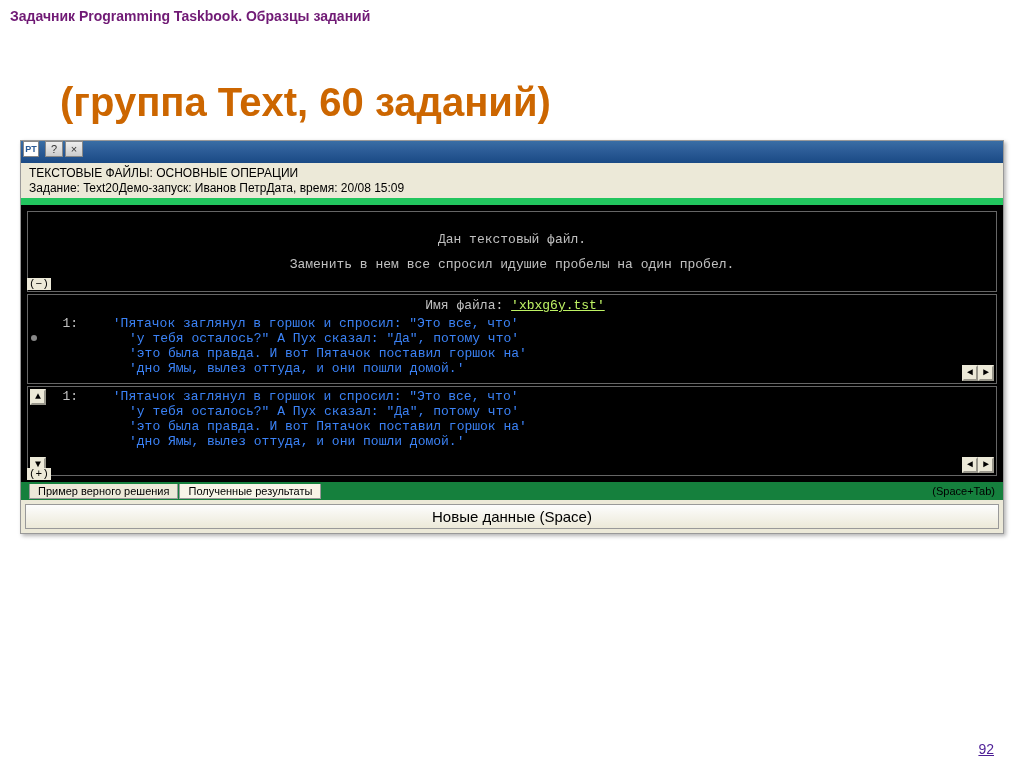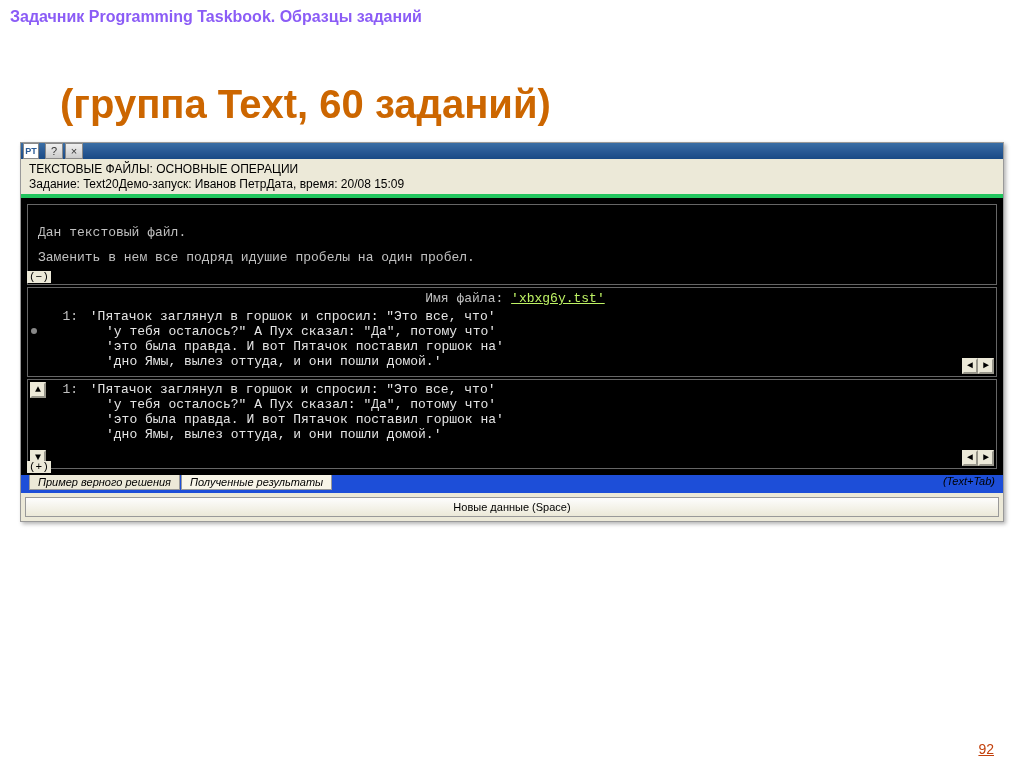--- a/index.html
+++ b/index.html
@@ -4,52 +4,52 @@
 <style>
   * { margin: 0; padding: 0; box-sizing: border-box; }
   body {
     font-family: Arial, sans-serif;
     background: #fff;
     width: 1024px;
     height: 767px;
     overflow: hidden;
   }
   .slide-header {
-    font-size: 16px;
-    font-weight: bold;
-    color: #8b5cf6;
+    font-size: 14px;
+    font-weight: bold;
+    color: #701a75;
     padding: 8px 10px 4px 10px;
   }
   .slide-title {
     font-size: 40px;
     font-weight: bold;
     color: #CC6600;
     padding: 5px 60px 15px 60px;
     line-height: 1.15;
   }
   .slide-number {
     position: absolute;
     right: 30px;
     bottom: 10px;
     font-size: 14px;
-    color: #c2410c;
+    color: #4c1d95;
     text-decoration: underline;
   }
   .app-window {
     margin: 0 20px;
     border: 1px solid #999;
     background: #ece9d8;
     box-shadow: 2px 2px 4px rgba(0,0,0,0.3);
   }
   .titlebar {
     background: linear-gradient(to bottom, #3a6ea5 0%, #2a5a95 50%, #1a4a85 100%);
     color: #fff;
     display: flex;
     align-items: flex-start;
-    height: 16px;
+    height: 22px;
     font-size: 12px;
     padding: 0 2px;
   }
   .titlebar .app-icon {
     width: 16px;
     height: 16px;
     background: #fff;
     border: 1px solid #888;
     display: flex;
     align-items: center;
@@ -70,21 +70,21 @@
     border: 1px solid #888;
     margin-left: 2px;
     font-size: 11px;
     line-height: 14px;
     text-align: center;
     color: #333;
     cursor: pointer;
   }
   .info-panel {
     background: #ece9d8;
-    border-bottom: 4px solid #22c55e;
+    border-bottom: 7px solid #22c55e;
     padding: 3px 8px;
     font-size: 12px;
   }
   .info-row1 {
     padding-bottom: 1px;
   }
   .info-row2 {
     display: flex;
     justify-content: flex-start;
   }
@@ -92,36 +92,36 @@
     background: #000;
     color: #c0c0c0;
     font-family: "Courier New", monospace;
     font-size: 13px;
     padding: 4px;
   }
   .task-panel {
     border: 1px solid #666;
     margin: 2px;
     padding: 16px 10px 14px 10px;
-    text-align: left;
+    text-align: center;
     line-height: 1.9;
     position: relative;
   }
   .data-panel {
     border: 1px solid #666;
     margin: 2px;
     position: relative;
     padding: 2px 20px 2px 26px;
     min-height: 90px;
   }
   .filename-line {
     text-align: center;
     padding: 1px 0 3px 0;
   }
-  .cyan { color: #e5e5e5; }
+  .cyan { color: #3b82f6; margin-left: 23px; }
   .white { color: #bef264; text-decoration: underline; }
   .gray { color: #c0c0c0; }
   .line-num {
     color: #c0c0c0;
     display: inline-block;
     width: 24px;
     text-align: right;
     vertical-align: top;
   }
   .content-line {
@@ -162,26 +162,25 @@
     position: absolute;
     left: 6px;
     top: 45%;
     width: 6px;
     height: 6px;
     background: #888;
     border-radius: 50%;
   }
   .tabs-row {
     display: flex;
-    align-items: flex-start;
-    background: #1d4ed8;
+    align-items: center;
+    background: #15803d;
     font-size: 11px;
     padding: 0 8px;
     height: 18px;
-    font-style: italic;
   }
   .tab {
     border: 1px solid #999;
     border-top: none;
     padding: 1px 8px;
     margin-right: 1px;
     background: #ece9d8;
     cursor: pointer;
   }
   .tab.active {
@@ -191,21 +190,21 @@
     margin-left: auto;
   }
   .buttons-row {
     display: flex;
     background: #ece9d8;
     padding: 4px;
     gap: 4px;
   }
   .buttons-row button {
     flex: 1;
-    font-size: 11px;
+    font-size: 15px;
     background: linear-gradient(to bottom, #fdfdfd, #ece9d8);
     border: 1px solid #999;
     padding: 3px 4px;
     cursor: pointer;
   }
 </style>
 </head>
 <body>
 
 <div class="slide-header">Задачник Programming Taskbook. Образцы заданий</div>
@@ -230,21 +229,21 @@
       <span>Демо-запуск: Иванов Петр</span>
       <span>Дата, время: 20/08 15:09</span>
     </div>
   </div>
 
   <div class="console-area">
 
     <div class="panel-wrap">
       <div class="task-panel">
         <div class="gray">Дан текстовый файл.</div>
-        <div class="gray">Заменить в нем все подряд идушие пробелы на один пробел.</div>
+        <div class="gray">Заменить в нем все спросил идушие пробелы на один пробел.</div>
       </div>
       <div class="side-marker" style="bottom:2px;">(−)</div>
     </div>
 
     <div class="panel-wrap">
       <div class="dot-marker"></div>
       <div class="data-panel">
         <div class="filename-line">
           <span class="gray">Имя файла:</span>
           <span class="white">'xbxg6y.tst'</span>
@@ -276,21 +275,21 @@
         <div class="scroll-btn scroll-down">▼</div>
       </div>
       <div class="side-marker" style="bottom:-4px;">(+)</div>
     </div>
 
   </div>
 
   <div class="tabs-row">
     <div class="tab">Пример верного решения</div>
     <div class="tab active">Полученные результаты</div>
-    <div class="hint">(Text+Tab)</div>
+    <div class="hint">(Space+Tab)</div>
   </div>
 
   <div class="buttons-row">
     <button>Новые данные (Space)</button>
   </div>
 
 </div>
 
 <div class="slide-number">92</div>
 

